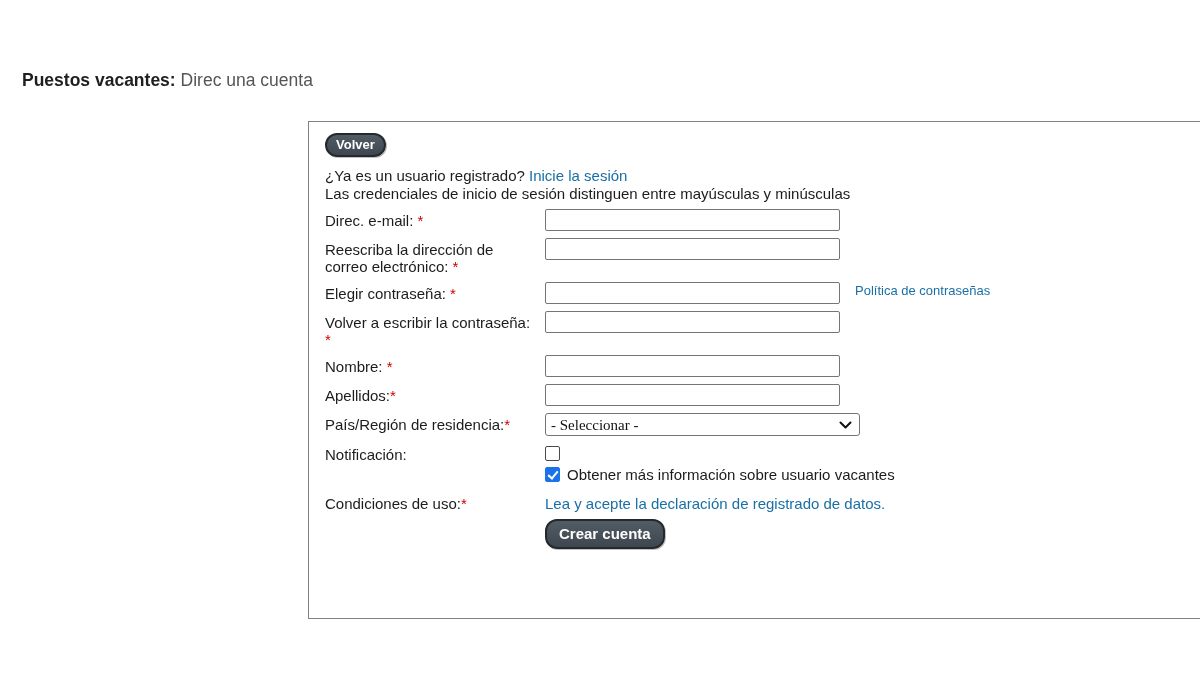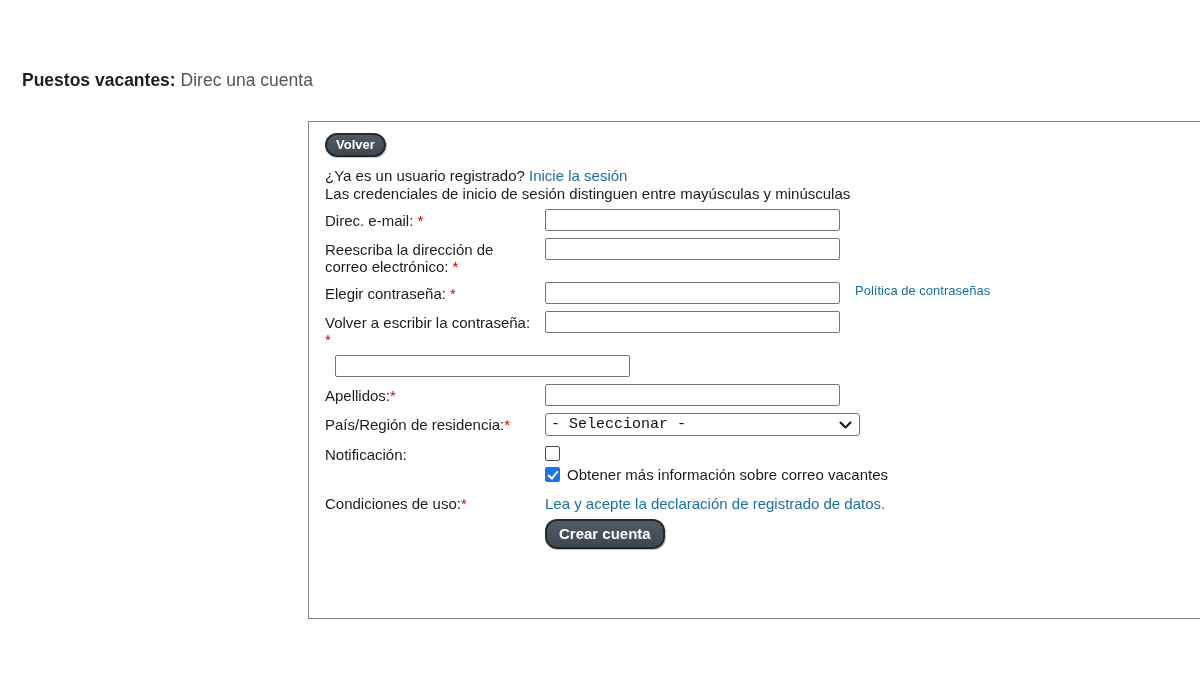--- a/index.html
+++ b/index.html
@@ -116,21 +116,21 @@
     position: relative;
     display: inline-block;
   }
   select.country-select {
     width: 315px;
     height: 23px;
     box-sizing: border-box;
     border: 1px solid #757575;
     border-radius: 3px;
     background: #ffffff;
-    font-family: Liberation Mono, monospace;
+    font-family: Liberation Serif, serif;
     font-size: 15px;
     color: #111111;
     padding: 0 24px 0 5px;
     -webkit-appearance: none;
     appearance: none;
   }
   .select-chevron {
     position: absolute;
     right: 8px;
     top: 8px;
@@ -228,20 +228,23 @@
     <div class="row">
       <div class="label-col">
         <span>Volver a escribir la contraseña:</span><span class="req"> *</span>
       </div>
       <div class="ctrl-col">
         <input type="password" class="text-input" style="">
       </div>
     </div>
 
     <div class="row">
+      <div class="label-col">
+        <span>Nombre:</span><span class="req"> *</span>
+      </div>
       <div class="ctrl-col">
         <input type="text" class="text-input" style="">
       </div>
     </div>
 
     <div class="row">
       <div class="label-col">
         <span>Apellidos:</span><span class="req">*</span>
       </div>
       <div class="ctrl-col">
@@ -270,21 +273,21 @@
     <div class="row">
       <div class="label-col">
         <span>Notificación:</span>
       </div>
       <div class="ctrl-col">
         <div class="cb-line">
           <span class="cb"></span>
         </div>
         <div class="cb-line">
           <span class="cb checked"></span>
-          <span>Obtener más información sobre correo vacantes</span>
+          <span>Obtener más información sobre usuario vacantes</span>
         </div>
       </div>
     </div>
 
     <div class="row">
       <div class="label-col">
         <span>Condiciones de uso:</span><span class="req">*</span>
       </div>
       <div class="ctrl-col conditions">
         <a class="link">Lea y acepte la declaración de registrado de datos.</a>

